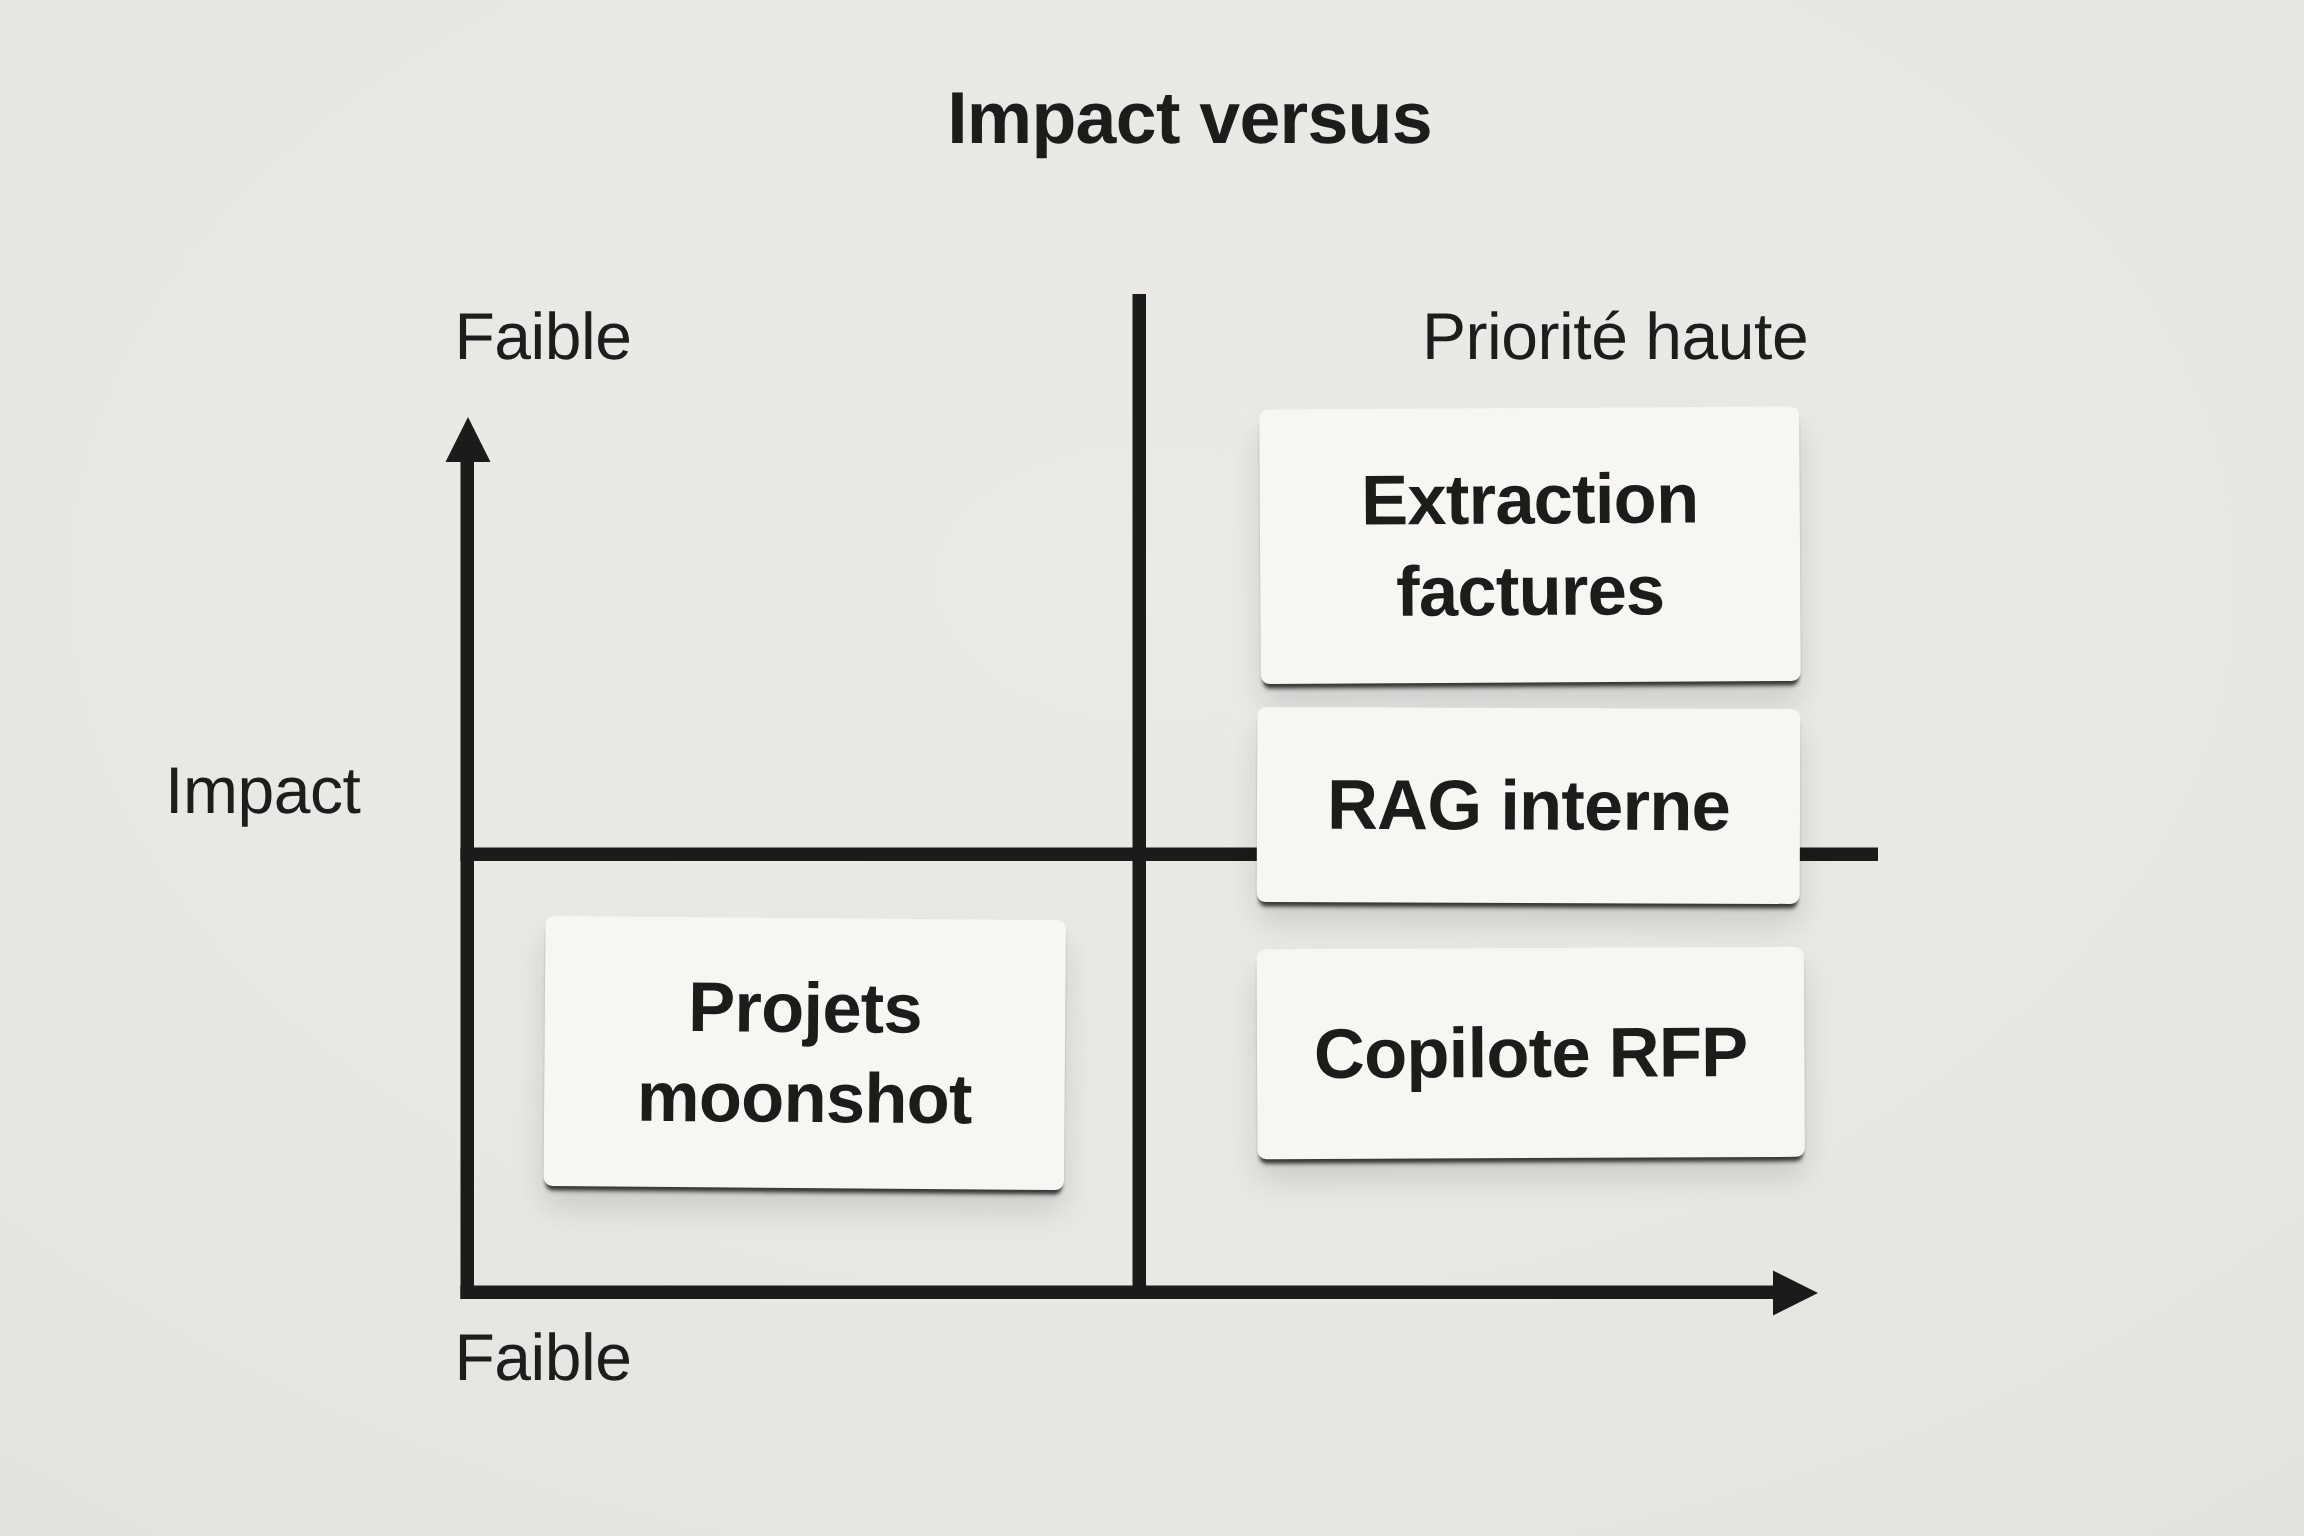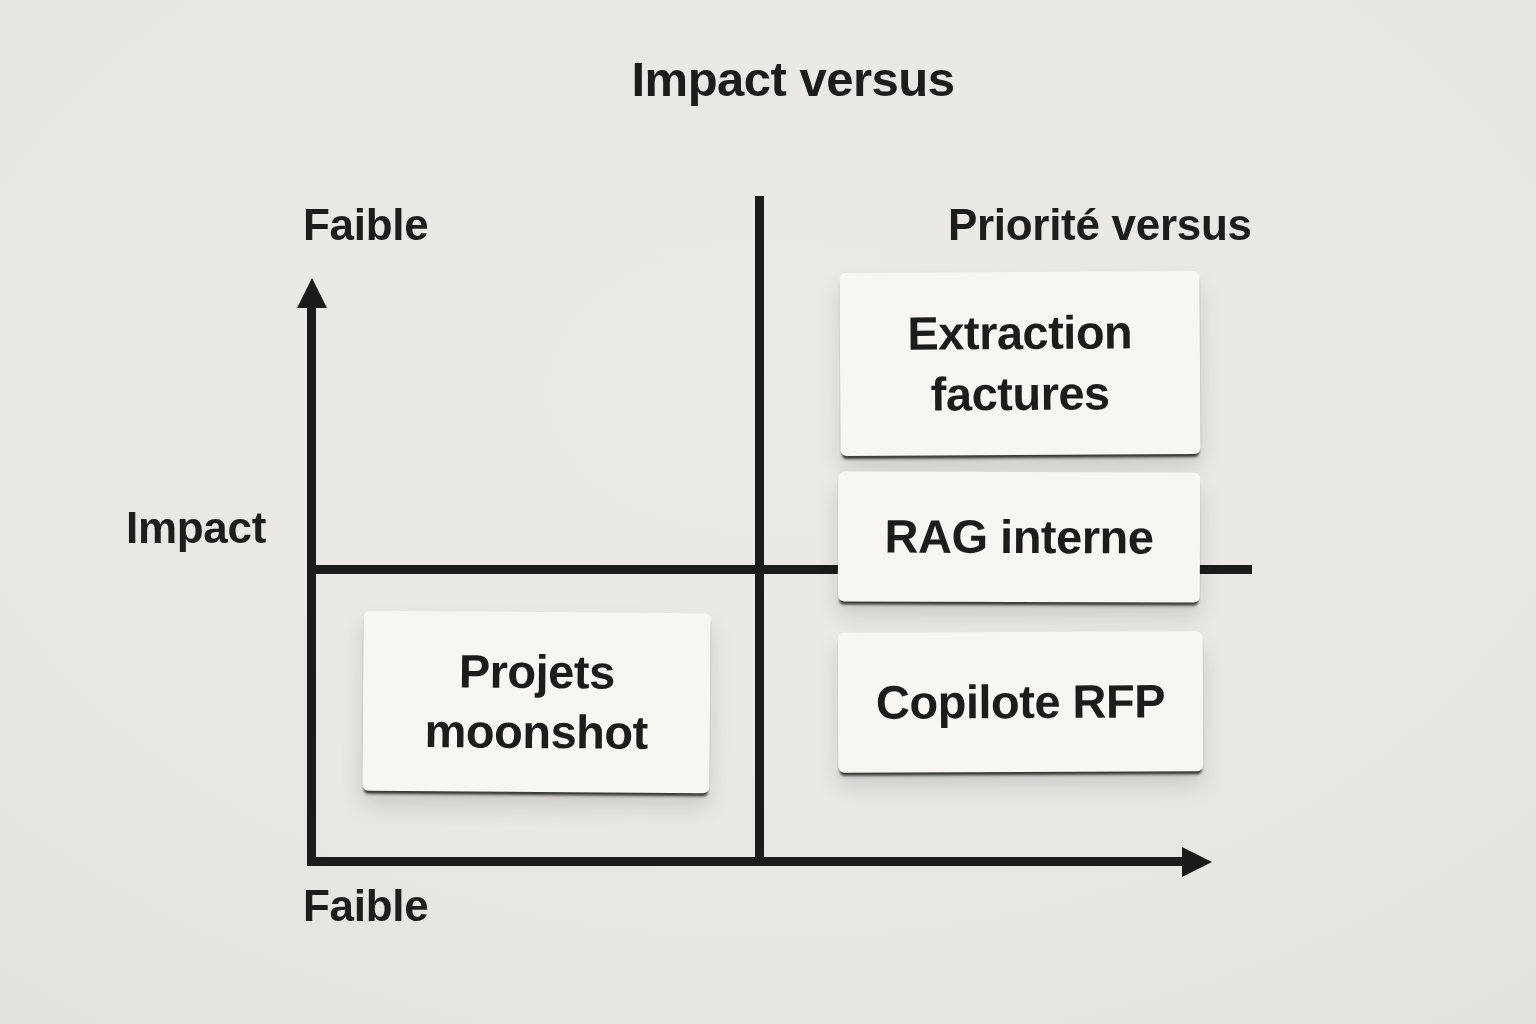--- a/index.html
+++ b/index.html
@@ -30,28 +30,28 @@
     font-weight: 700;
     letter-spacing: -0.5px;
     white-space: nowrap;
     margin-left: 36px;
   }
 
   
   .axis-label {
     position: absolute;
     font-size: 44px;
-    font-weight: 700;
+    font-weight: 400;
     letter-spacing: -0.3px;
     white-space: nowrap;
     color: #1d1d1b;
   }
   .lbl-top-left    { left: 303px;  top: 200px; }
   .lbl-top-right   { left: 948px;  top: 200px; }
-  .lbl-impact      { left: 126px;  top: 503px; }
+  .lbl-impact      { left: 110px;  top: 503px; }
   .lbl-bottom-left { left: 303px;  top: 881px; }
   .lbl-bottom-right{ left: 1058px; top: 881px; }
 
   
   .line { position: absolute; background: #1b1b19; z-index: 1; }
   .v-mid    { left: 755px; top: 196px; width: 9px;  height: 670px; }
   .h-mid    { left: 307px; top: 565px; width: 945px; height: 9px; }
   .y-shaft  { left: 307px; top: 300px; width: 9px;  height: 566px; }
   .x-shaft  { left: 307px; top: 857px; width: 880px; height: 9px; }
 
@@ -100,21 +100,21 @@
 <body>
 
 <div id="canvas">
 
   <div class="title">
     <div>Impact versus</div>
   </div>
 
   <div class="axis-label lbl-top-left">Faible</div>
 
-  <div class="axis-label lbl-top-right">Priorité versus</div>
+  <div class="axis-label lbl-top-right">Priorité haute</div>
 
   <div class="axis-label lbl-impact">Impact</div>
 
   <div class="axis-label lbl-bottom-left">Faible</div>
 
 
   <div class="line v-mid"></div>
   <div class="line h-mid"></div>
   <div class="line y-shaft"></div>
   <div class="line x-shaft"></div>

